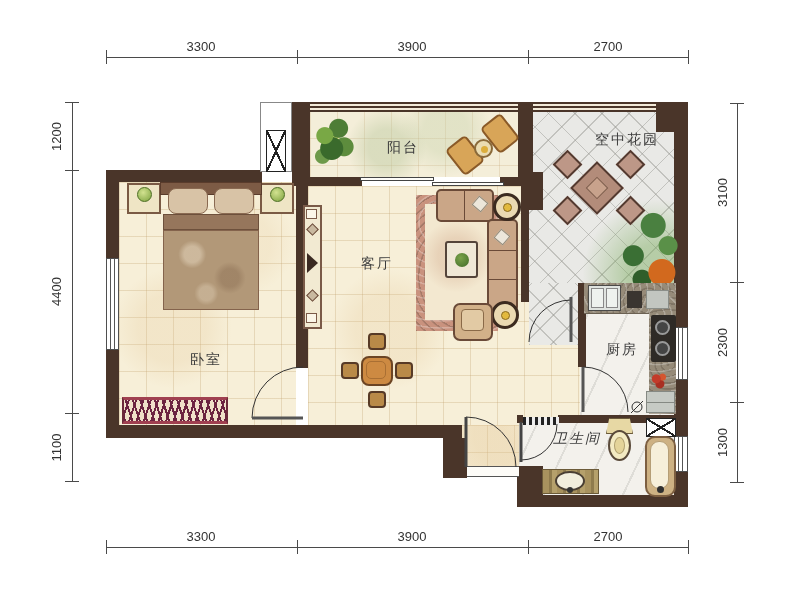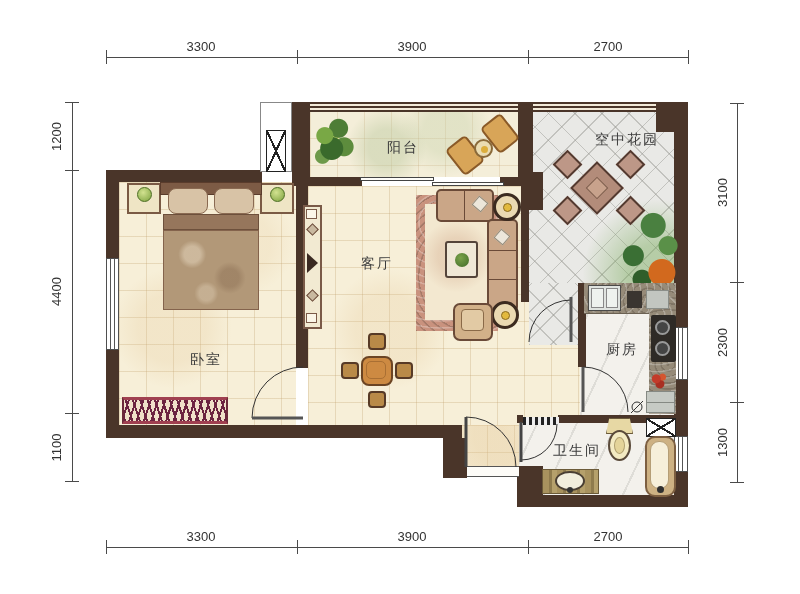--- a/index.html
+++ b/index.html
@@ -244,21 +244,21 @@
       <circle cx="637" cy="407" r="5"></circle>
       <line x1="631" y1="413" x2="643" y2="401"></line>
     </g>
   </svg>
 
   <div class="room-label" style="left:375px;top:139px;width:56px;">阳台</div>
   <div class="room-label" style="left:585px;top:131px;width:84px;">空中花园</div>
   <div class="room-label" style="left:349px;top:255px;width:56px;">客厅</div>
   <div class="room-label" style="left:178px;top:351px;width:56px;">卧室</div>
   <div class="room-label" style="left:594px;top:341px;width:56px;">厨房</div>
-  <div class="room-label" style="left:545px;top:442px;width:64px;">卫生间</div>
+  <div class="room-label" style="left:545px;top:430px;width:64px;font-style:italic;">卫生间</div>
 
   <div class="dim-line-h" style="left:106px;top:57px;width:582px;"></div>
   <div class="tick-v" style="left:106px;top:50px;"></div>
   <div class="tick-v" style="left:297px;top:50px;"></div>
   <div class="tick-v" style="left:528px;top:50px;"></div>
   <div class="tick-v" style="left:688px;top:50px;"></div>
   <div class="dim" style="left:169px;top:39px;">3300</div>
   <div class="dim" style="left:380px;top:39px;">3900</div>
   <div class="dim" style="left:576px;top:39px;">2700</div>
 

